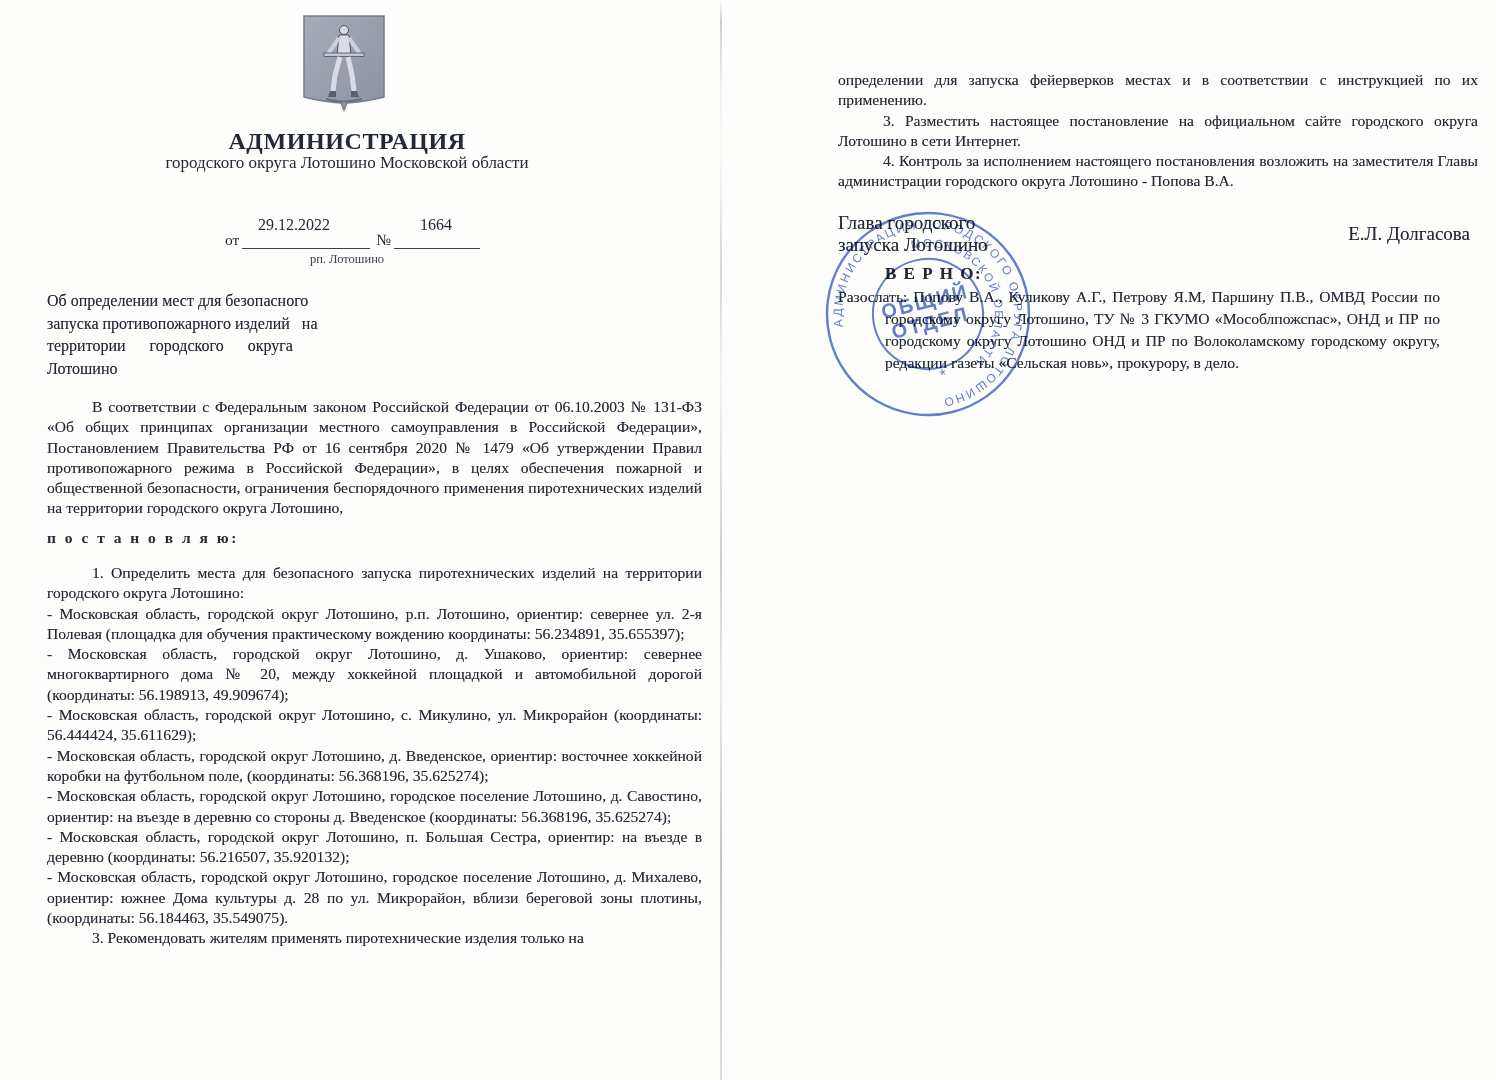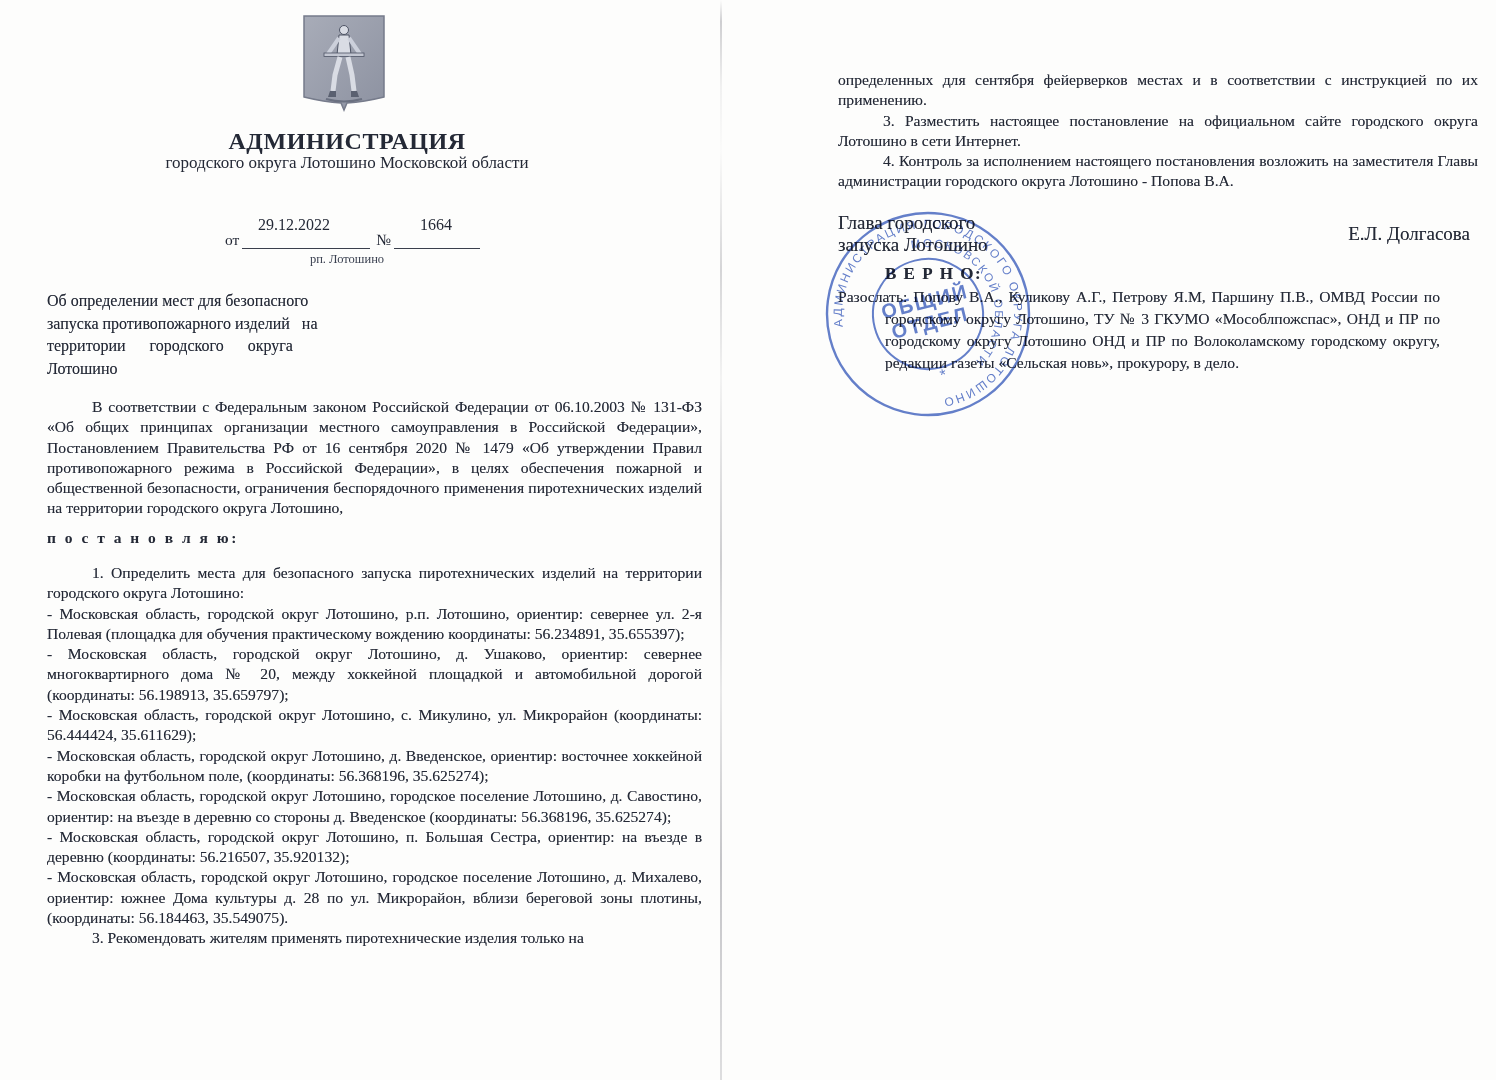--- a/index.html
+++ b/index.html
@@ -118,21 +118,21 @@
       <div>Лотошино</div>
     </div>
 
     <p class="bodytext preamble indent">В соответствии с Федеральным законом Российской Федерации от 06.10.2003 № 131-ФЗ «Об общих принципах организации местного самоуправления в Российской Федерации», Постановлением Правительства РФ от 16 сентября 2020 № 1479 «Об утверждении Правил противопожарного режима в Российской Федерации», в целях обеспечения пожарной и общественной безопасности, ограничения беспорядочного применения пиротехнических изделий на территории городского округа Лотошино,</p>
 
     <div class="resolve">п о с т а н о в л я ю:</div>
 
     <div class="bodytext listing">
       <p class="indent">1. Определить места для безопасного запуска пиротехнических изделий на территории городского округа Лотошино:</p>
       <p>- Московская область, городской округ Лотошино, р.п. Лотошино, ориентир: севернее ул. 2-я Полевая (площадка для обучения практическому вождению координаты: 56.234891, 35.655397);</p>
-      <p>- Московская область, городской округ Лотошино, д. Ушаково, ориентир: севернее многоквартирного дома № 20, между хоккейной площадкой и автомобильной дорогой (координаты: 56.198913, 35.659797);</p>
+      <p>- Московская область, городской округ Лотошино, д. Ушаково, ориентир: севернее многоквартирного дома № 20, между хоккейной площадкой и автомобильной дорогой (координаты: 56.198913, 49.909674);</p>
       <p>- Московская область, городской округ Лотошино, с. Микулино, ул. Микрорайон (координаты: 56.444424, 35.611629);</p>
       <p>- Московская область, городской округ Лотошино, д. Введенское, ориентир: восточнее хоккейной коробки на футбольном поле, (координаты: 56.368196, 35.625274);</p>
       <p>- Московская область, городской округ Лотошино, городское поселение Лотошино, д. Савостино, ориентир: на въезде в деревню со стороны д. Введенское (координаты: 56.368196, 35.625274);</p>
       <p>- Московская область, городской округ Лотошино, п. Большая Сестра, ориентир: на въезде в деревню (координаты: 56.216507, 35.920132);</p>
       <p>- Московская область, городской округ Лотошино, городское поселение Лотошино, д. Михалево, ориентир: южнее Дома культуры д. 28 по ул. Микрорайон, вблизи береговой зоны плотины, (координаты: 56.184463, 35.549075).</p>
       <p class="indent">3. Рекомендовать жителям применять пиротехнические изделия только на</p>
     </div>
   </section>
 
   <section class="page page-right">
@@ -152,21 +152,21 @@
           <text font-size="11.5" letter-spacing="2" fill="#4f6ec5" stroke="none">
             <textPath href="#iring" startOffset="105">МОСКОВСКОЙ ОБЛАСТИ</textPath>
           </text>
           <text x="110" y="104" text-anchor="middle" font-size="20" font-weight="bold" letter-spacing="2" fill="#4f6ec5" stroke="none">ОБЩИЙ</text>
           <text x="110" y="126" text-anchor="middle" font-size="20" font-weight="bold" letter-spacing="2" fill="#4f6ec5" stroke="none">ОТДЕЛ</text>
           <text x="110" y="178" text-anchor="middle" font-size="16" fill="#4f6ec5" stroke="none">*</text>
         </g>
       </svg>
     </div>
 
-    <p class="bodytext cont">определенных для сентября фейерверков местах и в соответствии с инструкцией по их применению.</p>
+    <p class="bodytext cont">определении для запуска фейерверков местах и в соответствии с инструкцией по их применению.</p>
     <p class="bodytext indent">3. Разместить настоящее постановление на официальном сайте городского округа Лотошино в сети Интернет.</p>
     <p class="bodytext indent">4. Контроль за исполнением настоящего постановления возложить на заместителя Главы администрации городского округа Лотошино - Попова В.А.</p>
 
     <div class="sigrow">
       <div>Глава городского</div>
       <div>запуска Лотошино</div>
       <div class="signame">Е.Л. Долгасова</div>
     </div>
 
     <div class="verno">В Е Р Н О:</div>

